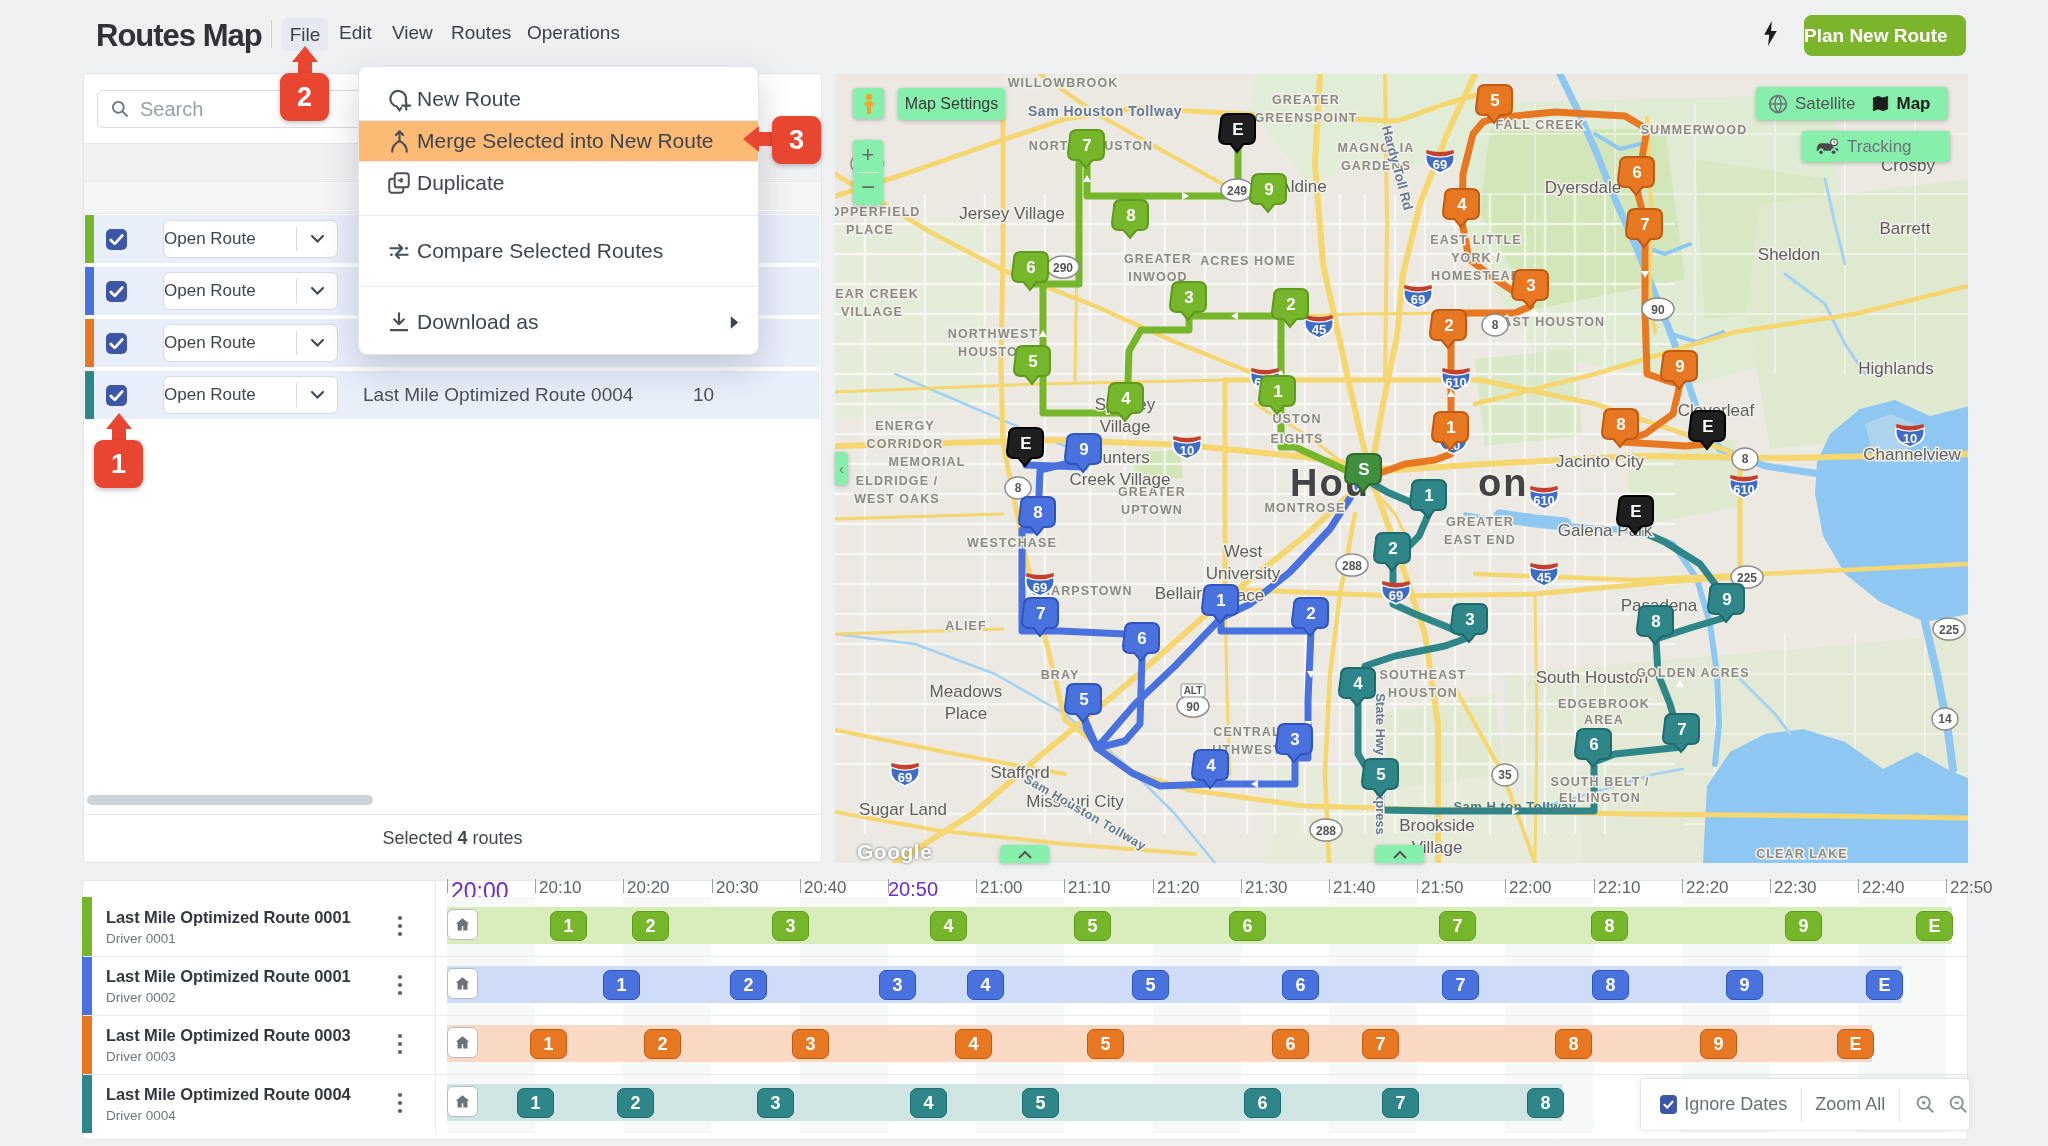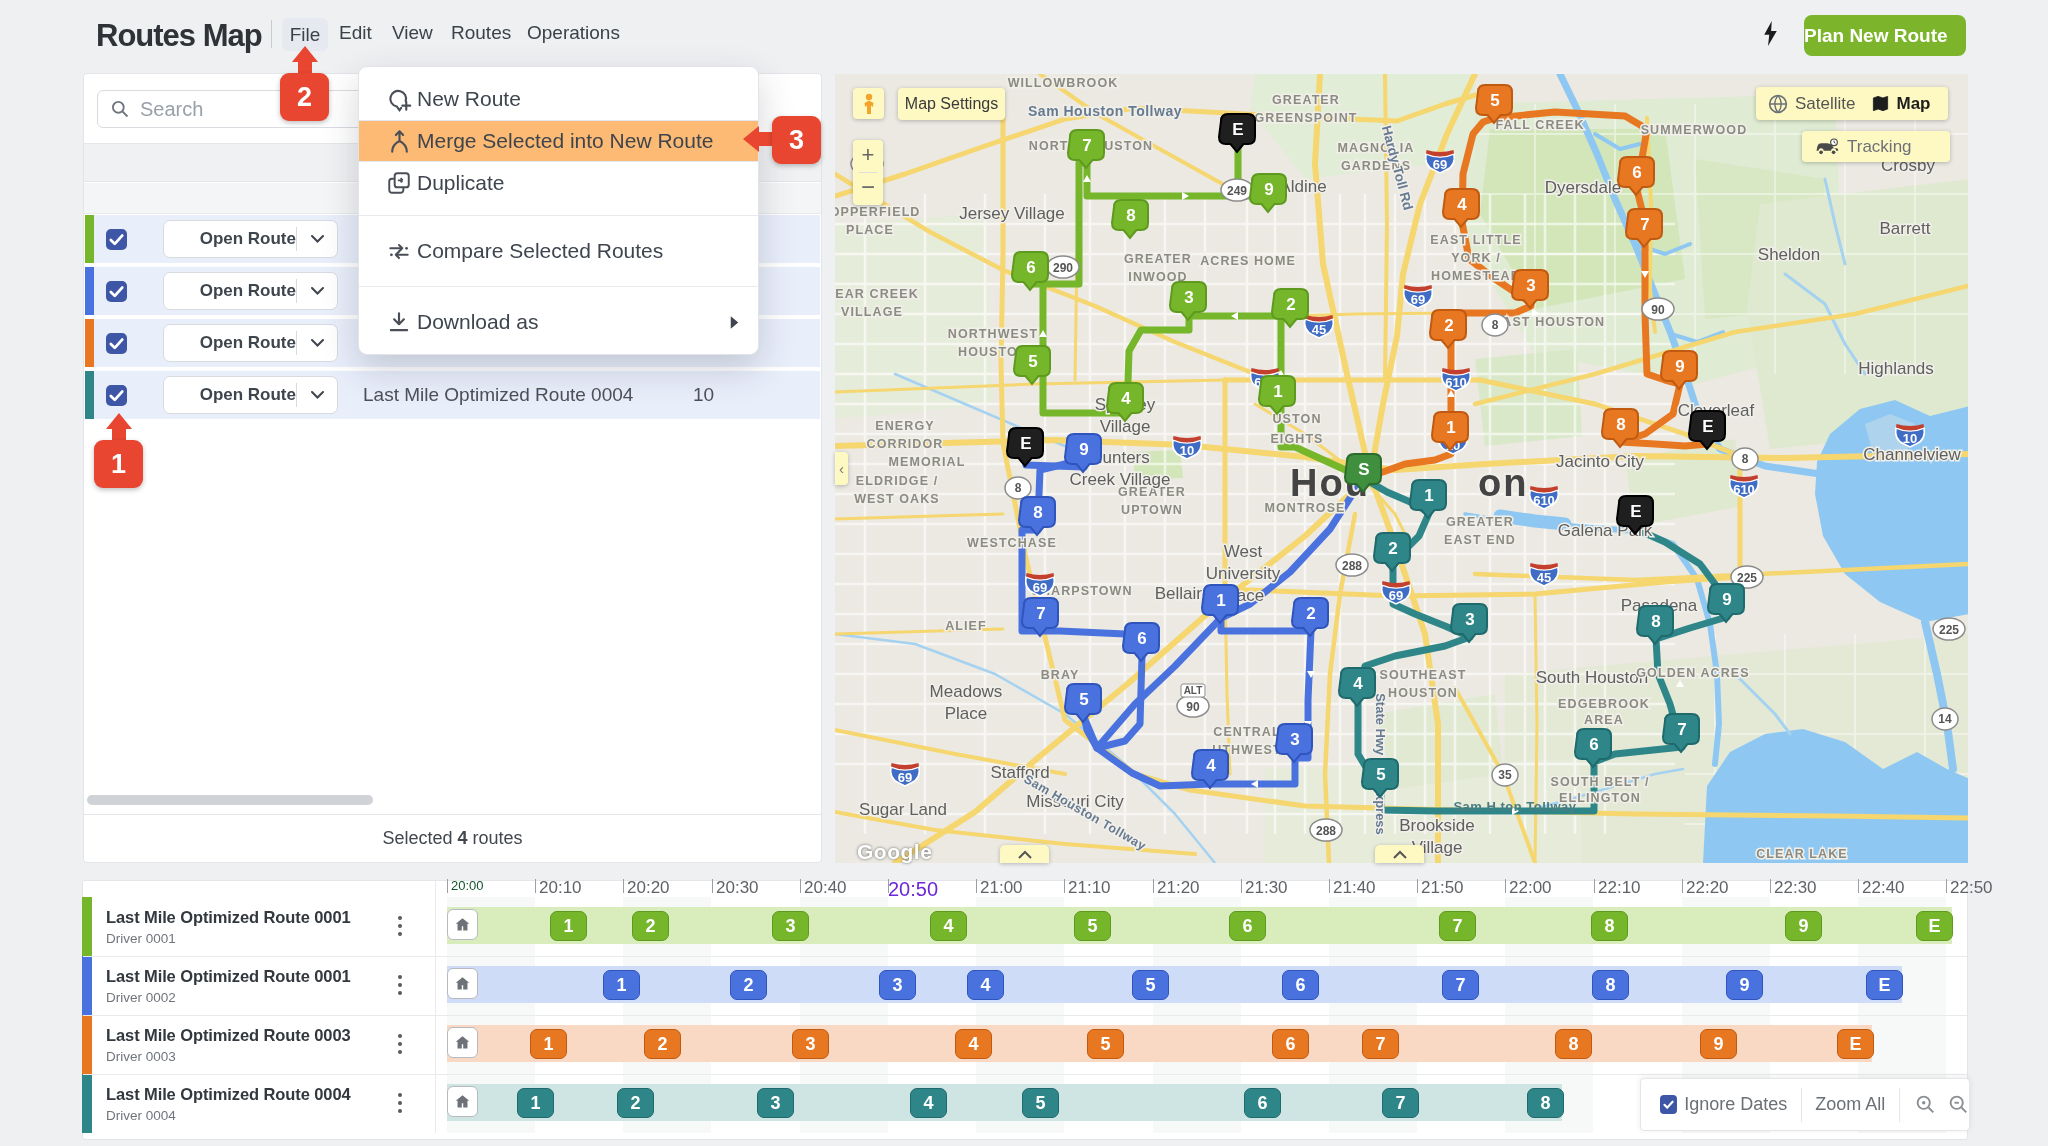--- a/index.html
+++ b/index.html
@@ -7,25 +7,25 @@
 .abs{position:absolute}
 .card{position:absolute;background:#fff;border:1px solid #e3e5e9;border-radius:4px}
 .rbadge{position:absolute;z-index:70;width:49px;height:48px;background:#e84631;border-radius:9px;color:#fff;
  font-size:27px;font-weight:bold;display:flex;align-items:center;justify-content:center;box-shadow:0 2px 5px rgba(0,0,0,.25)}
 .mi{color:#3c424a;font-size:19px}
 .row{position:absolute;left:85px;width:735px;height:48px;background:#e9eefb}
 .rowbar{position:absolute;left:0;top:0;width:9px;height:48px}
 .ckb{position:absolute;left:21px;top:14px;width:21px;height:21px;background:#3d56a6;border-radius:5px;color:#fff}
 .orbtn{position:absolute;left:78px;top:5px;width:175px;height:38px;background:#fff;border:1px solid #d7dade;border-radius:7px;
  display:flex;align-items:center}
-.orbtn .t{width:132px;text-align:right;font-weight:bold;font-size:17px;color:#3f454d}
+.orbtn .t{width:132px;text-align:left;font-weight:normal;font-size:17px;color:#3f454d}
 .orbtn .c{width:41px;display:flex;align-items:center;justify-content:center;border-left:1px solid #d7dade;height:24px}
 .ddi{display:flex;align-items:center;height:42px;padding-left:27px;font-size:21px;color:#3e454e}
 .ddi .ic{width:31px;display:flex;align-items:center}
-.mapbtn{position:absolute;background:#fef9c3;border-radius:4px;box-shadow:0 1px 4px rgba(0,0,0,.25);color:#3a3a3a}
+.mapbtn{position:absolute;background:#86efac;border-radius:4px;box-shadow:0 1px 4px rgba(0,0,0,.25);color:#3a3a3a}
 .tstop{position:absolute;width:37px;height:30px;border-radius:7px;color:#fff;font-weight:bold;font-size:18px;
  display:flex;align-items:center;justify-content:center;top:4px}
 .thome{position:absolute;left:0px;top:2px;width:31px;height:31px;background:#fff;border:1.5px solid #b6babe;border-radius:6px;
  display:flex;align-items:center;justify-content:center}
 .rname{font-size:16.5px;font-weight:bold;color:#32383e;letter-spacing:-0.1px}
 .rdrv{font-size:13.5px;color:#70757c;margin-top:4px}
 .kebab{position:absolute;left:398px;width:4px}.kebab i{display:block;width:4px;height:4px;border-radius:50%;background:#565b61;margin-bottom:4px}
 </style></head>
 <body>
 <div class="abs" style="left:96px;top:18px;font-size:31px;font-weight:bold;color:#2f3237;letter-spacing:-1px">Routes Map</div>
@@ -646,21 +646,21 @@
 <div style="position:absolute;z-index:70;left:298px;top:60px;width:14px;height:15px;background:#e84631"></div>
 <div class="rbadge" style="left:280px;top:73px">2</div>
 <div style="position:absolute;z-index:70;left:743px;top:126px;width:0;height:0;border-top:13px solid transparent;border-bottom:13px solid transparent;border-right:16px solid #e84631"></div>
 <div style="position:absolute;z-index:70;left:757px;top:132px;width:16px;height:14px;background:#e84631"></div>
 <div class="rbadge" style="left:772px;top:116px">3</div>
 <div style="position:absolute;z-index:70;left:106px;top:413px;width:0;height:0;border-left:13px solid transparent;border-right:13px solid transparent;border-bottom:16px solid #e84631"></div>
 <div style="position:absolute;z-index:70;left:112px;top:427px;width:14px;height:15px;background:#e84631"></div>
 <div class="rbadge" style="left:94px;top:440px">1</div>
 <div class="abs" style="left:82px;top:880px;width:1886px;height:260px;background:#fff;border:1px solid #e3e5e9;border-radius:3px"></div>
 <div class="abs" style="left:447px;top:879px;width:1px;height:14px;background:#9aa0a6"></div>
-<div class="abs" style="left:451px;top:878px;font-size:13px;color:#14532d">20:00</div>
+<div class="abs" style="left:451px;top:878px;font-size:23px;color:#6d28d9">20:00</div>
 <div class="abs" style="left:535px;top:879px;width:1px;height:14px;background:#9aa0a6"></div>
 <div class="abs" style="left:539px;top:878px;font-size:17px;color:#5f6368">20:10</div>
 <div class="abs" style="left:623px;top:879px;width:1px;height:14px;background:#9aa0a6"></div>
 <div class="abs" style="left:627px;top:878px;font-size:17px;color:#5f6368">20:20</div>
 <div class="abs" style="left:712px;top:879px;width:1px;height:14px;background:#9aa0a6"></div>
 <div class="abs" style="left:716px;top:878px;font-size:17px;color:#5f6368">20:30</div>
 <div class="abs" style="left:800px;top:879px;width:1px;height:14px;background:#9aa0a6"></div>
 <div class="abs" style="left:804px;top:878px;font-size:17px;color:#5f6368">20:40</div>
 <div class="abs" style="left:888px;top:879px;width:1px;height:14px;background:#9aa0a6"></div>
 <div class="abs" style="left:888px;top:878px;font-size:20px;color:#6d28d9">20:50</div>

